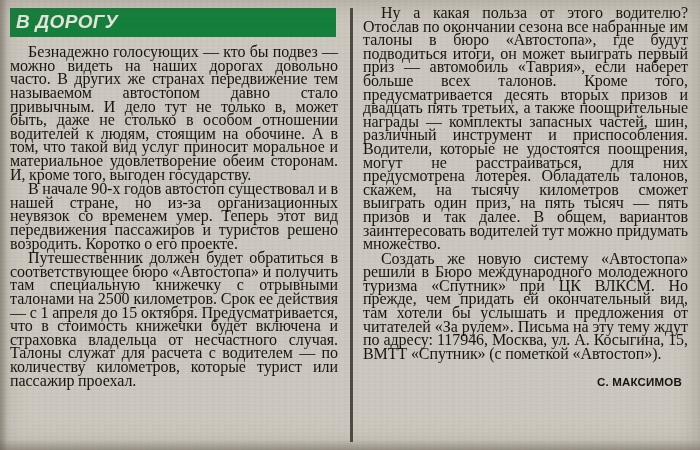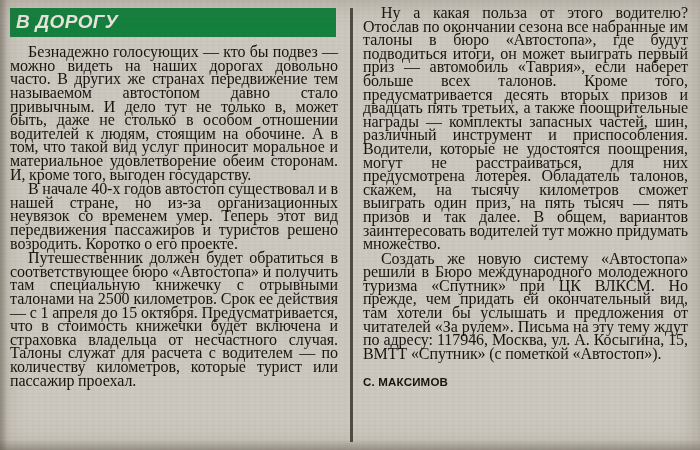--- a/index.html
+++ b/index.html
@@ -86,21 +86,21 @@
     hyphens: manual;
   }
   p.body.first {
     text-indent: 18px;
   }
   .col-right p.body:first-child {
     text-indent: 18px;
   }
   .signature {
     margin-top: 16px;
-    text-align: left;
+    text-align: right;
     font-family: "Liberation Sans", sans-serif;
     font-weight: bold;
     font-size: 11.5px;
     letter-spacing: 0.2px;
     color: #17140f;
     padding-right: 6px;
   }
   .edge-shadow {
     position: absolute;
     inset: 0;
@@ -128,21 +128,21 @@
 <div class="page">
   <div class="grain"></div>
 
   <div class="columns">
 
     <div class="col col-left">
       <div class="headline">
         <span>В ДОРОГУ</span>
       </div>
       <p class="body first">Безнадежно голосующих — кто бы подвез — можно видеть на наших дорогах довольно часто. В других же странах передвижение тем называемом автостопом давно стало привычным. И дело тут не только в, может быть, даже не столько в особом отношении водителей к людям, стоящим на обочине. А в том, что такой вид услуг приносит моральное и материальное удовлетворение обеим сторонам. И, кроме того, выгоден государству.</p>
-      <p class="body">В начале 40-х годов автостоп существовал и в нашей стране, но из-за организационных неувязок со временем умер. Теперь этот вид передвижения пассажиров и туристов решено возродить. Коротко о его проекте.</p>
+      <p class="body">В начале 90-х годов автостоп существовал и в нашей стране, но из-за организационных неувязок со временем умер. Теперь этот вид передвижения пассажиров и туристов решено возродить. Коротко о его проекте.</p>
       <p class="body">Путешественник должен будет обратиться в соответствующее бюро «Автостопа» и получить там специальную книжечку с отрывными талонами на 2500 километров. Срок ее действия — с 1 апреля до 15 октября. Предусматривается, что в стоимость книжечки будет включена и страховка владельца от несчастного случая. Талоны служат для расчета с водителем — по количеству километров, которые турист или пассажир проехал.</p>
     </div>
 
     <div class="divider"></div>
 
     <div class="col col-right">
       <p class="body">Ну а какая польза от этого водителю? Отослав по окончании сезона все набранные им талоны в бюро «Автостопа», где будут подводиться итоги, он может выиграть первый приз — автомобиль «Таврия», если наберет больше всех талонов. Кроме того, предусматривается десять вторых призов и двадцать пять третьих, а также поощрительные награды — комплекты запасных частей, шин, различный инструмент и приспособления. Водители, которые не удостоятся поощрения, могут не расстраиваться, для них предусмотрена лотерея. Обладатель талонов, скажем, на тысячу километров сможет выиграть один приз, на пять тысяч — пять призов и так далее. В общем, вариантов заинтересовать водителей тут можно придумать множество.</p>
       <p class="body">Создать же новую систему «Автостопа» решили в Бюро международного молодежного туризма «Спутник» при ЦК ВЛКСМ. Но прежде, чем придать ей окончательный вид, там хотели бы услышать и предложения от читателей «За рулем». Письма на эту тему ждут по адресу: 117946, Москва, ул. А. Косыгина, 15, ВМТТ «Спутник» (с пометкой «Автостоп»).</p>
       <div class="signature">С. МАКСИМОВ</div>
     </div>

